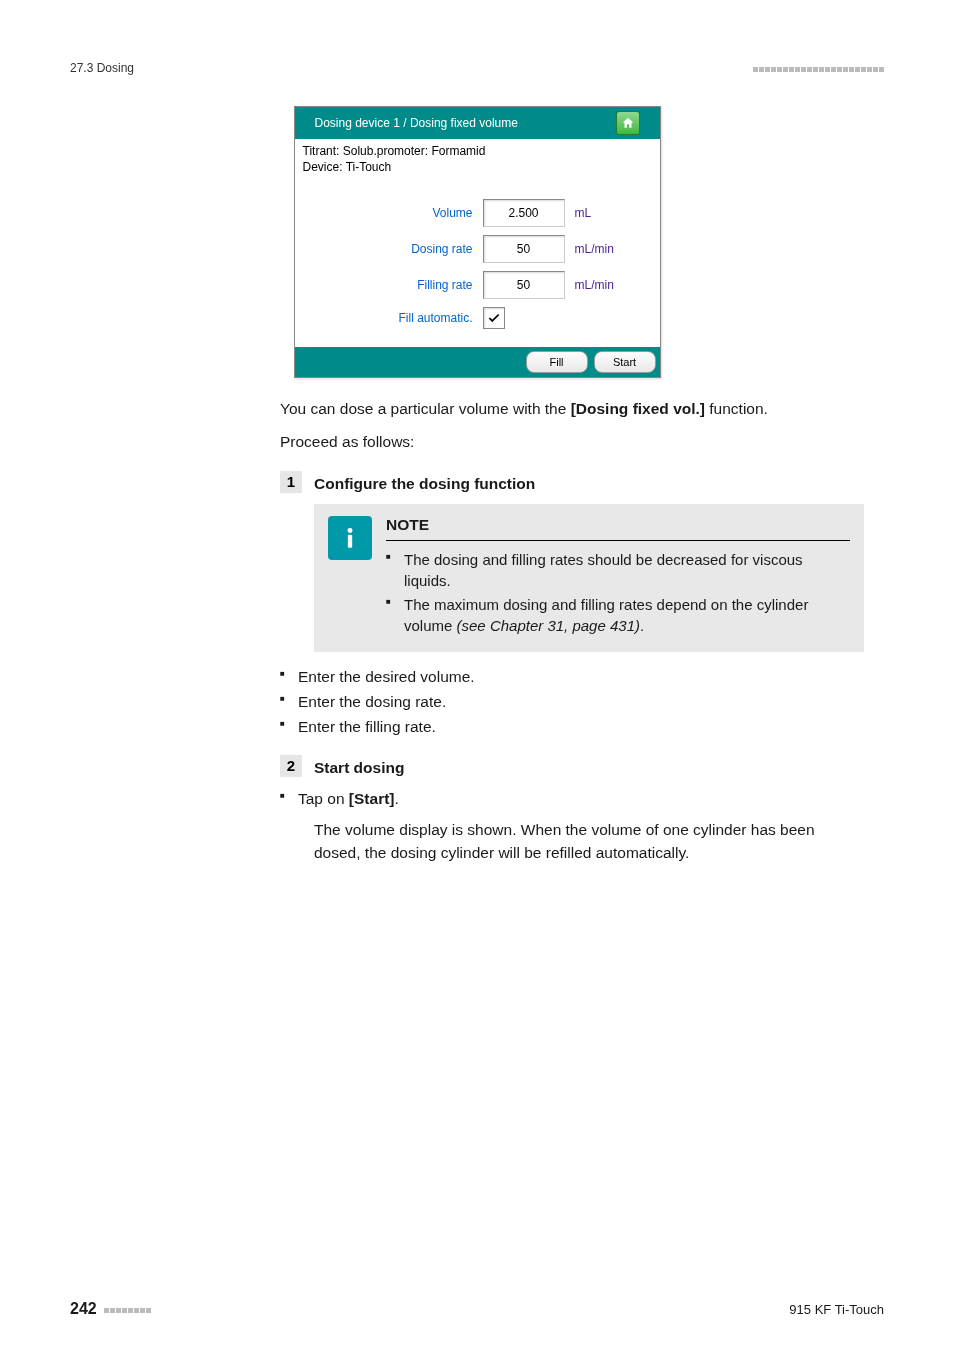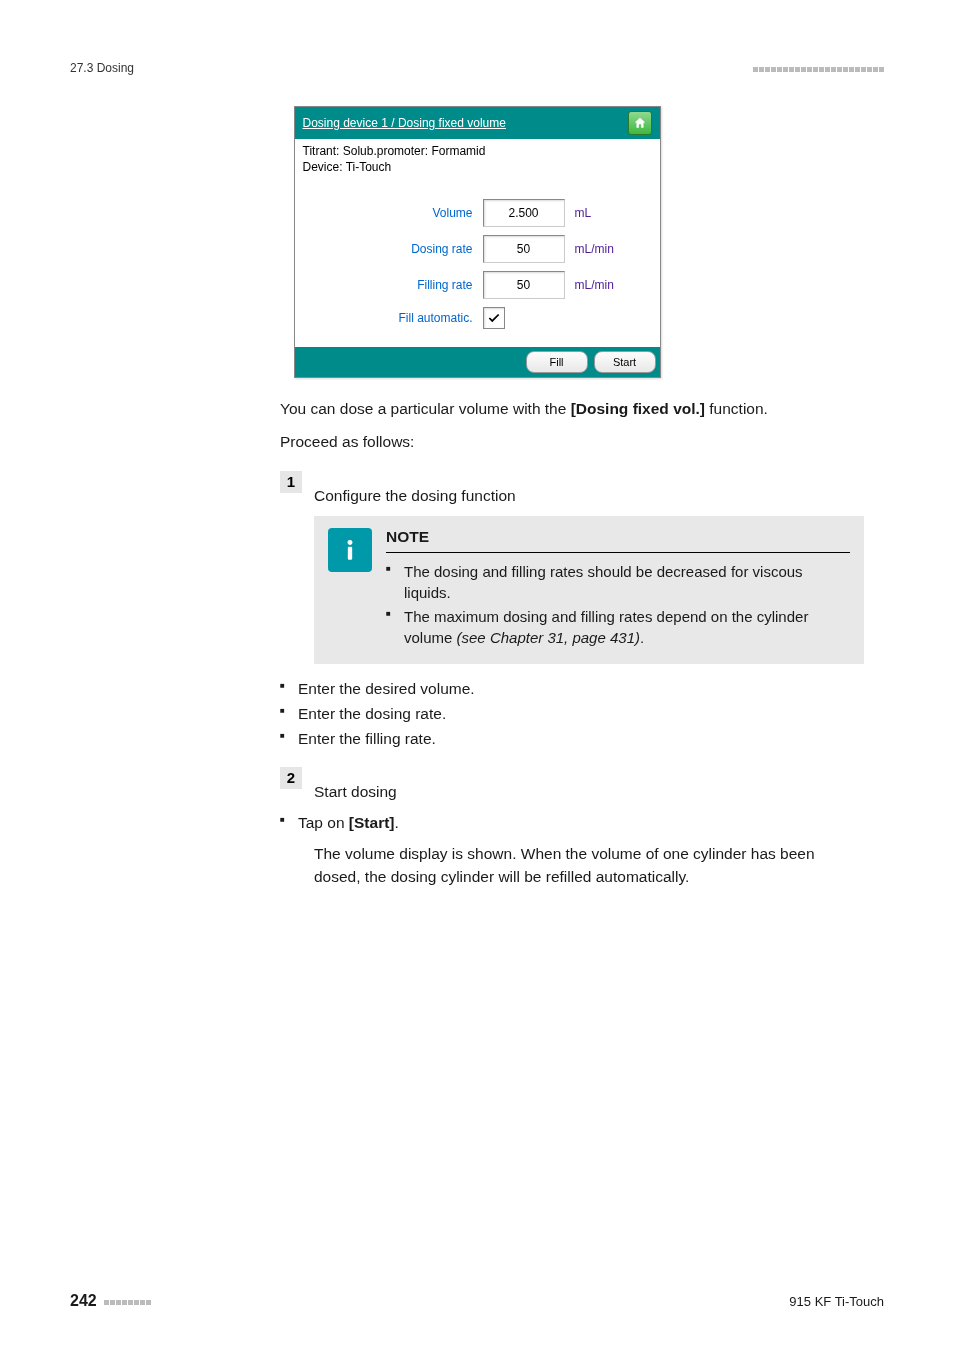--- a/index.html
+++ b/index.html
@@ -36,25 +36,24 @@
   .screenshot {
     width: 365px;
     margin: 0 auto 20px auto;
     border: 1px solid #888;
     font-size: 12px;
     box-shadow: 1px 1px 2px rgba(0,0,0,0.15);
   }
   .sc-titlebar {
     background: #008b8b;
     color: #fff;
-    padding: 4px 8px;
+    padding: 4px 20px;
     display: flex;
     justify-content: space-between;
     align-items: center;
-    text-decoration: underline;
   }
   .sc-home {
     width: 22px; height: 22px;
     background: linear-gradient(#8fd88f,#3fb83f);
     border:1px solid #2a7a2a;
     border-radius:3px;
     display:flex;align-items:center;justify-content:center;
   }
   .sc-home svg { width:14px;height:14px; }
   .sc-info {
@@ -133,24 +132,23 @@
   .step-num {
     background:#e6e6e6;
     color:#000;
     font-weight:bold;
     width:22px;height:22px;
     display:flex;align-items:center;justify-content:center;
     margin-right: 12px;
     font-size:15px;
   }
   .step-title {
-    font-weight:normal;
+    font-weight:bold;
     font-size:15.5px;
     padding-top:2px;
-    margin-top:12px;
   }
 
   .note-box {
     background:#e8e8e8;
     margin: 8px 0 14px 34px;
     padding: 10px 14px 12px 14px;
     display:flex;
     gap:14px;
   }
   .note-icon {
@@ -186,21 +184,21 @@
     position:absolute;
     left:0;
     top:2px;
     font-size:8px;
   }
   .sub-list {
     margin-left: 34px;
   }
   .footer {
     position:absolute;
-    bottom: 40px;
+    bottom: 32px;
     left: 70px;
     right: 70px;
     display:flex;
     justify-content:space-between;
     align-items:center;
     font-size:13px;
   }
   .footer-left { display:flex; align-items:center; gap:6px; }
   .footer-page { font-weight:bold; font-size:16px; }
   .footer-squares span {

